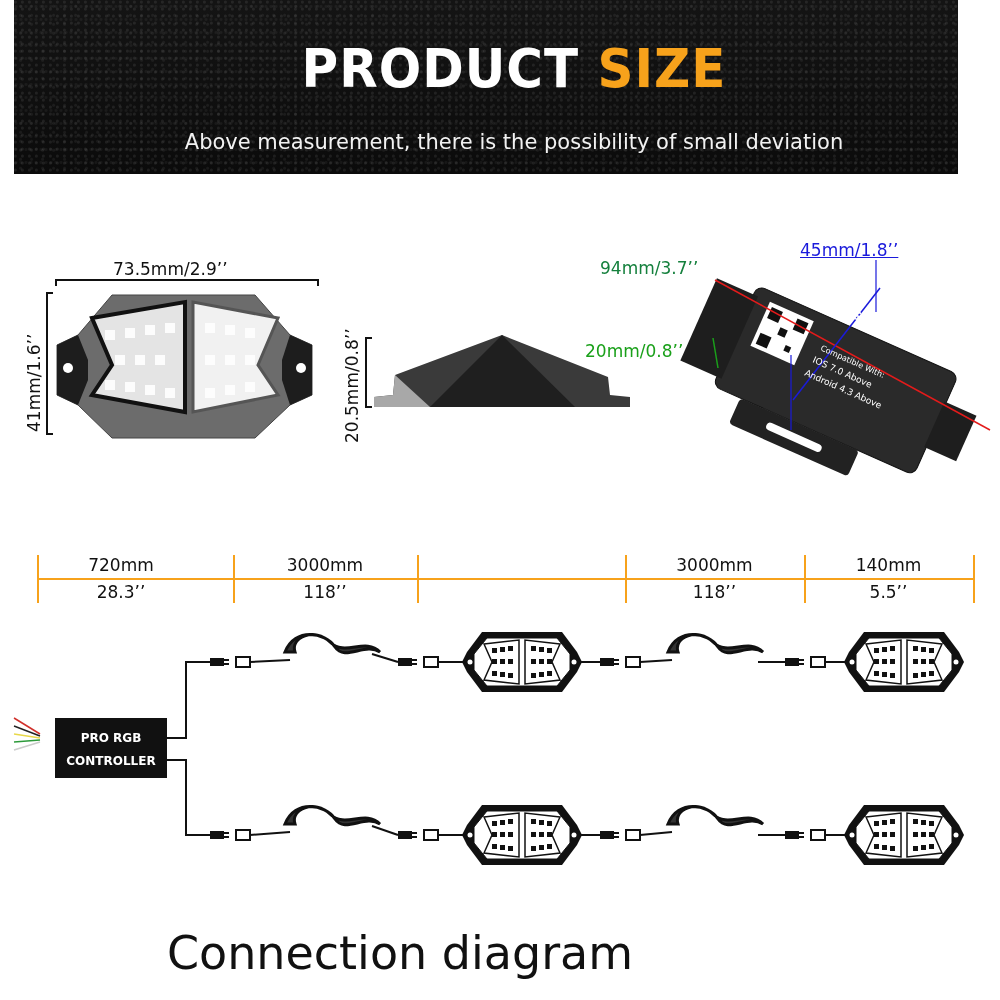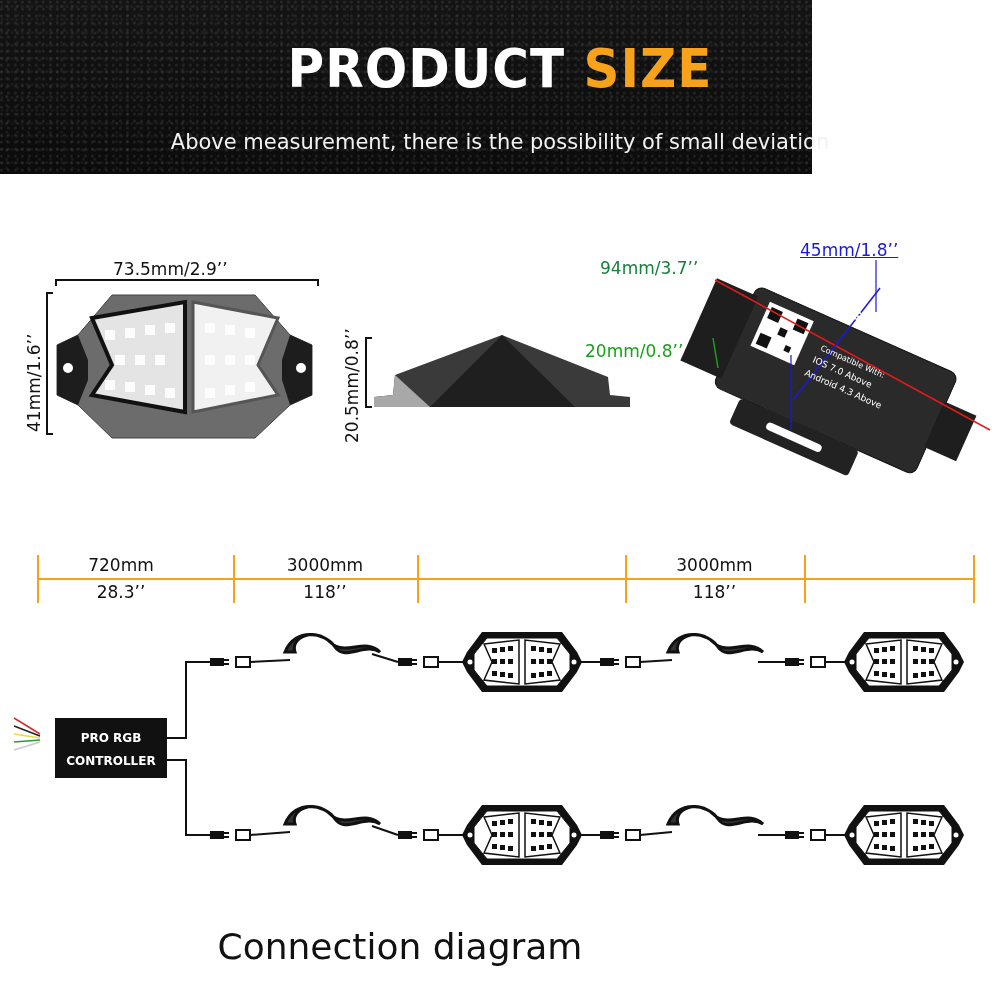--- a/index.html
+++ b/index.html
@@ -1,37 +1,37 @@
 <!DOCTYPE html>
 <html><head>
 <meta charset="utf-8">
 <style>
   html,body{margin:0;padding:0;}
   body{width:1000px;height:1000px;background:#fff;position:relative;overflow:hidden;font-family:"Liberation Sans",sans-serif;}
-  .header{position:absolute;left:0;top:0;width:812px;height:174px;
+  .header{position:absolute;left:14px;top:0;width:944px;height:174px;
     background:
       radial-gradient(circle at 20% 30%, rgba(255,255,255,0.08) 0 1px, transparent 2px) 0 0/7px 7px,
       radial-gradient(circle at 60% 70%, rgba(255,255,255,0.06) 0 1px, transparent 2px) 0 0/11px 9px,
       radial-gradient(circle at 40% 50%, rgba(255,255,255,0.05) 0 1px, transparent 2px) 0 0/5px 13px,
       linear-gradient(180deg,#141414,#0b0b0b);}
   .title{position:absolute;top:40px;left:0;width:1000px;text-align:center;font-family:"DejaVu Sans",sans-serif;font-weight:900;font-size:50px;letter-spacing:1px;transform:scaleY(1.05);}
   .title .w{color:#fff;} .title .o{color:#f7a21b;}
   .subtitle{position:absolute;top:130px;left:0;width:1000px;text-align:center;color:#f2f2f2;font-family:"DejaVu Sans",sans-serif;font-size:21px;}
 
   .dim{position:absolute;font-family:"DejaVu Sans",sans-serif;font-size:17px;color:#111;white-space:nowrap;}
   .vtext{position:absolute;font-family:"DejaVu Sans",sans-serif;font-size:17px;color:#111;white-space:nowrap;transform:rotate(-90deg);transform-origin:left top;}
 
   .ruler{position:absolute;left:37px;top:555px;width:938px;height:48px;}
   .ruler .hline{position:absolute;left:0;top:23px;width:938px;height:2px;background:#f7a21b;}
   .ruler .tick{position:absolute;top:0;width:2px;height:48px;background:#f7a21b;}
   .seg{position:absolute;top:0;height:48px;text-align:center;font-family:"DejaVu Sans",sans-serif;font-size:17px;color:#111;}
   .seg .mm{position:absolute;top:0;left:0;right:0;}
   .seg .in{position:absolute;top:27px;left:0;right:0;}
 
-  .caption{position:absolute;top:926px;left:0;width:800px;text-align:center;font-family:"DejaVu Sans",sans-serif;font-size:36px;color:#111;}
+  .caption{position:absolute;top:926px;left:0;width:800px;text-align:center;font-family:"DejaVu Sans",sans-serif;font-size:46px;color:#111;}
 </style>
 </head>
 <body>
 
 <div class="header">
   <div class="title">
     <span class="w">PRODUCT </span><span class="o">SIZE</span>
   </div>
   <div class="subtitle">Above measurement, there is the possibility of small deviation</div>
 </div>
@@ -129,20 +129,24 @@
   <div class="seg" style="left:196px;width:184px">
     <div class="mm">3000mm</div>
     <div class="in">118’’</div>
   </div>
   <div class="seg" style="left:380px;width:208px">
   </div>
   <div class="seg" style="left:588px;width:179px">
     <div class="mm">3000mm</div>
     <div class="in">118’’</div>
   </div>
+  <div class="seg" style="left:767px;width:169px">
+    <div class="mm">140mm</div>
+    <div class="in">5.5’’</div>
+  </div>
 </div>
 
 <svg style="position:absolute;left:0;top:610px" width="1000" height="300">
   <defs>
     <g id="rock">
       <polygon points="-40,-30 40,-30 55,-10 60,0 55,10 40,30 -40,30 -55,10 -60,0 -55,-10" fill="#111"></polygon>
       <polygon points="-35,-24 35,-24 48,-8 48,8 35,24 -35,24 -48,8 -48,-8" fill="#fff" stroke="#111"></polygon>
       <polygon points="-38,-18 -3,-22 -3,22 -38,18 -30,0" fill="#fff" stroke="#111" stroke-width="1.5"></polygon>
       <polygon points="38,-18 3,-22 3,22 38,18 30,0" fill="#fff" stroke="#111" stroke-width="1.5"></polygon>
       <g fill="#111">

